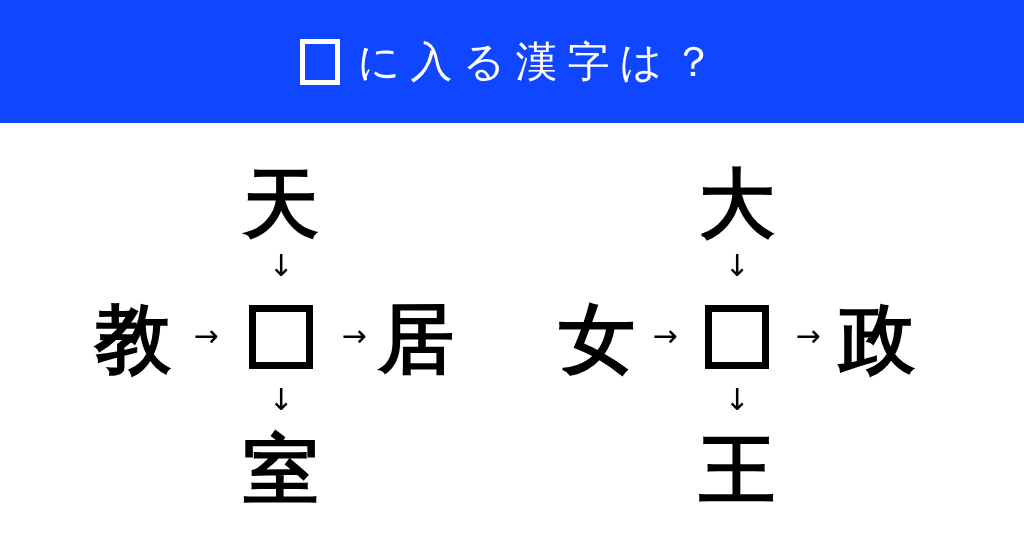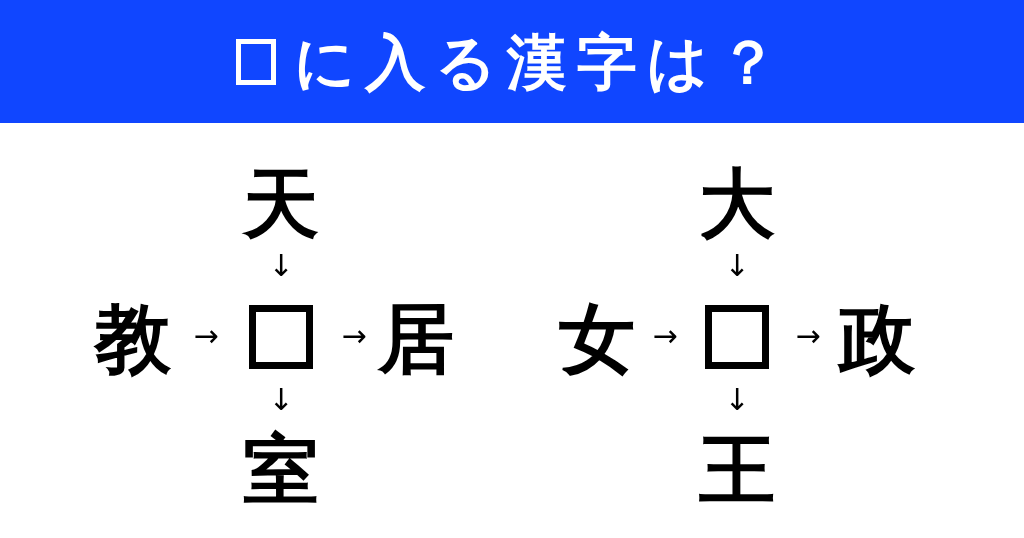--- a/index.html
+++ b/index.html
@@ -16,22 +16,22 @@
       left: 0; top: 0;
       width: 1024px;
       height: 123px;
       background: #1046ff;
       display: flex;
       align-items: center;
       justify-content: center;
     }
     .header-title {
       color: #ffffff;
-      font-size: 60px;
-      font-weight: bold;
+      font-size: 42px;
+      font-weight: normal;
       letter-spacing: 10px;
       line-height: 1;
       display: flex;
       align-items: center;
     }
     .title-box {
       display: inline-block;
       width: 40px;
       height: 46px;
       border: 5px solid #ffffff;

